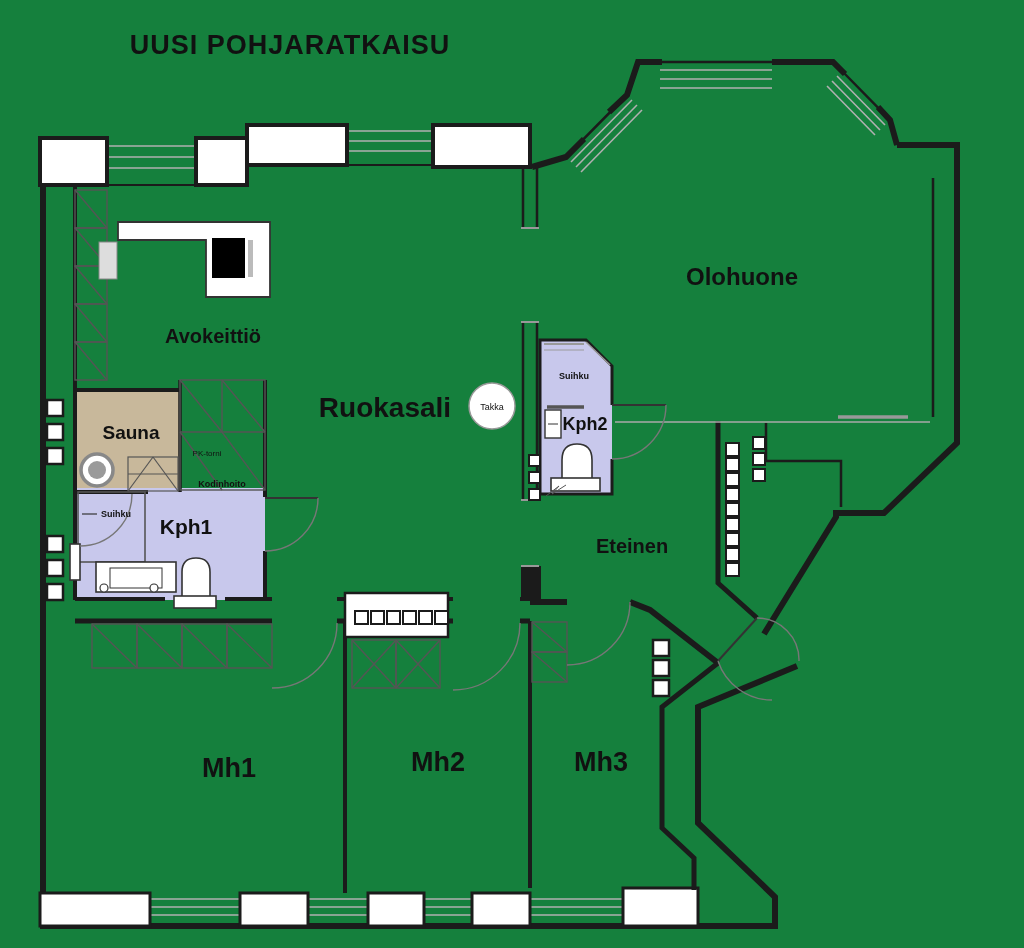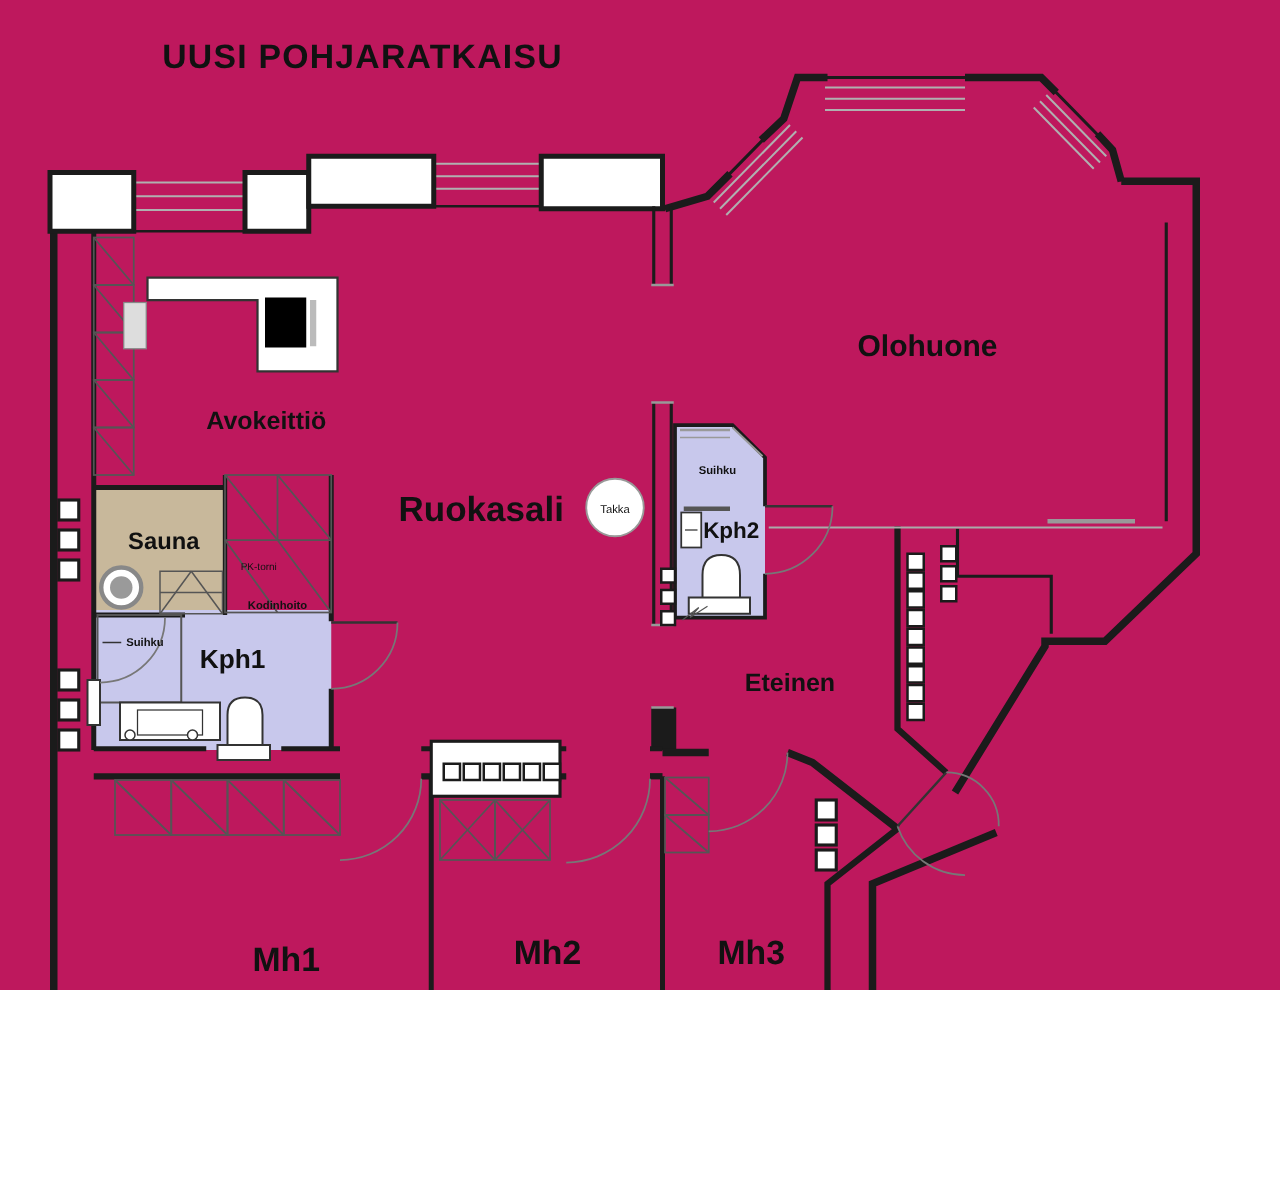--- a/index.html
+++ b/index.html
@@ -1,16 +1,16 @@
 <!DOCTYPE html>
 <html><head>
 <meta charset="utf-8">
 <style>
   html,body{margin:0;padding:0;background:#ffffff;}
-  .page{width:1024px;height:792px;position:relative;background:#be185d;overflow:hidden;}
+  .page{width:1024px;height:948px;position:relative;background:#15803d;overflow:hidden;}
   svg{display:block;font-family:"Liberation Sans", sans-serif;}
   text{fill:#111;}
   .room-label{font-weight:bold;}
   .tiny-label{font-weight:bold;}
 </style>
 </head>
 <body>
 
 <div class="page">
 <svg width="1024" height="948" viewBox="0 0 1024 948">

